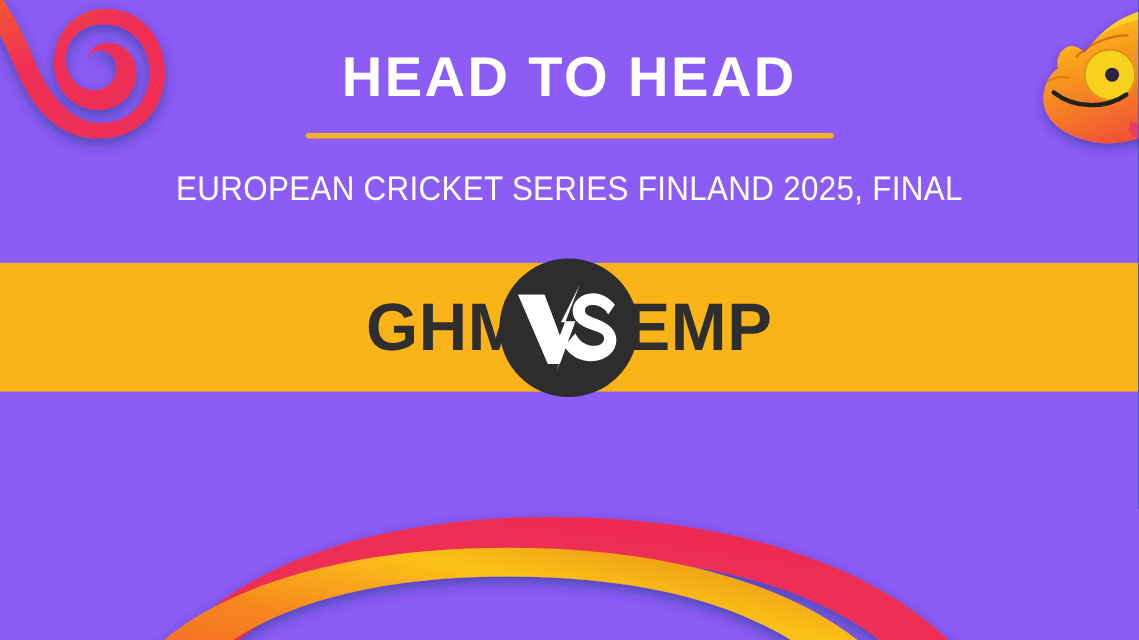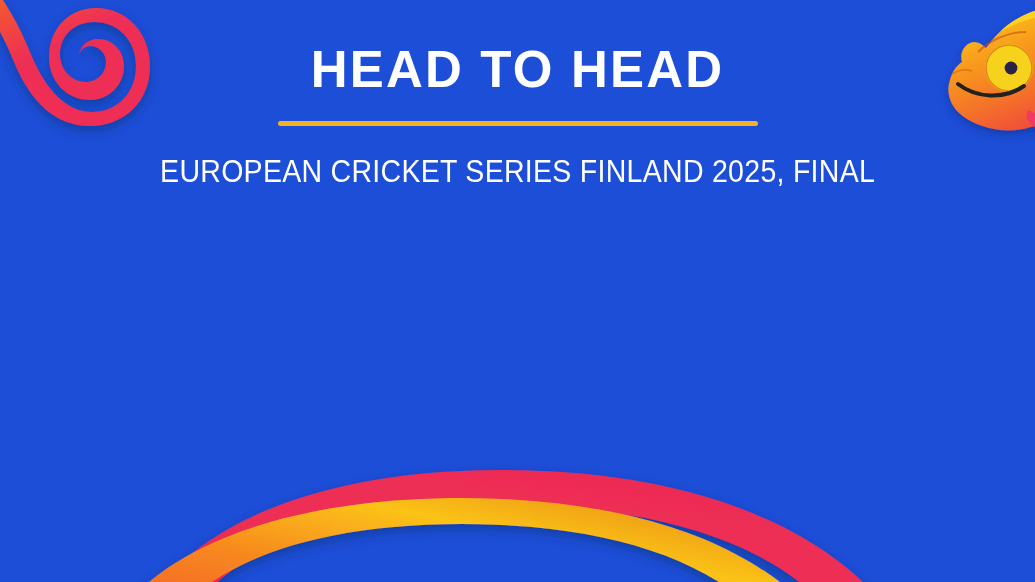--- a/index.html
+++ b/index.html
@@ -7,21 +7,21 @@
     width:1035px; height:582px;
     overflow:hidden;
     background:#1c4a9c;
     font-family:"Liberation Sans", sans-serif;
   }
 
   .poster {
     position:relative;
     width:1035px;
     height:582px;
-    background:#1d4ed8;
+    background:#8b5cf6;
     overflow:hidden;
   }
 
   
   .art {
     position:absolute;
     inset:0;
     width:100%;
     height:100%;
     pointer-events:none;
@@ -248,15 +248,48 @@
                Z" fill="url(#orangeArc)"></path>
     </g>
   </svg>
 
   <div class="header">
     <div class="title">HEAD TO HEAD</div>
     <div class="title-rule"></div>
     <div class="subtitle">EUROPEAN CRICKET SERIES FINLAND 2025, FINAL</div>
   </div>
 
+  <div class="band">
+    <div class="band-inner">
+      <span class="team left">GHM</span>
+
+      <span class="team right">EMP</span>
+
+      <div class="vs-badge">
+        <svg width="104" height="78" viewBox="0 0 104 78">
+
+          <path d="M 6 9 L 30 9 L 44 46 L 49 33 L 58 33 L 44 72 L 33 72 Z" fill="#ffffff"></path>
+          <path d="M 6 9 L 30 9 L 42 41 L 34 62 Z" fill="#ffffff"></path>
+
+          <path d="M 62 0 L 48 36 L 57 36 L 41 78 L 54 34 L 45 34 Z" fill="#ffffff"></path>
+
+          <path d="M 94 18
+                   C 88 10, 78 6, 70 8
+                   C 60 10, 54 18, 56 27
+                   C 58 36, 68 39, 76 42
+                   C 82 44, 85 46, 84 50
+                   C 83 55, 75 57, 68 54
+                   C 63 52, 60 48, 58 44
+                   L 48 56
+                   C 54 66, 66 71, 77 69
+                   C 89 67, 97 58, 95 47
+                   C 93 37, 83 33, 75 30
+                   C 69 28, 66 26, 67 22
+                   C 68 18, 75 17, 81 20
+                   C 85 22, 87 25, 88 27
+                   Z" fill="#ffffff"></path>
+        </svg>
+      </div>
+    </div>
+  </div>
 
 
 </div>
 
 </body></html>

